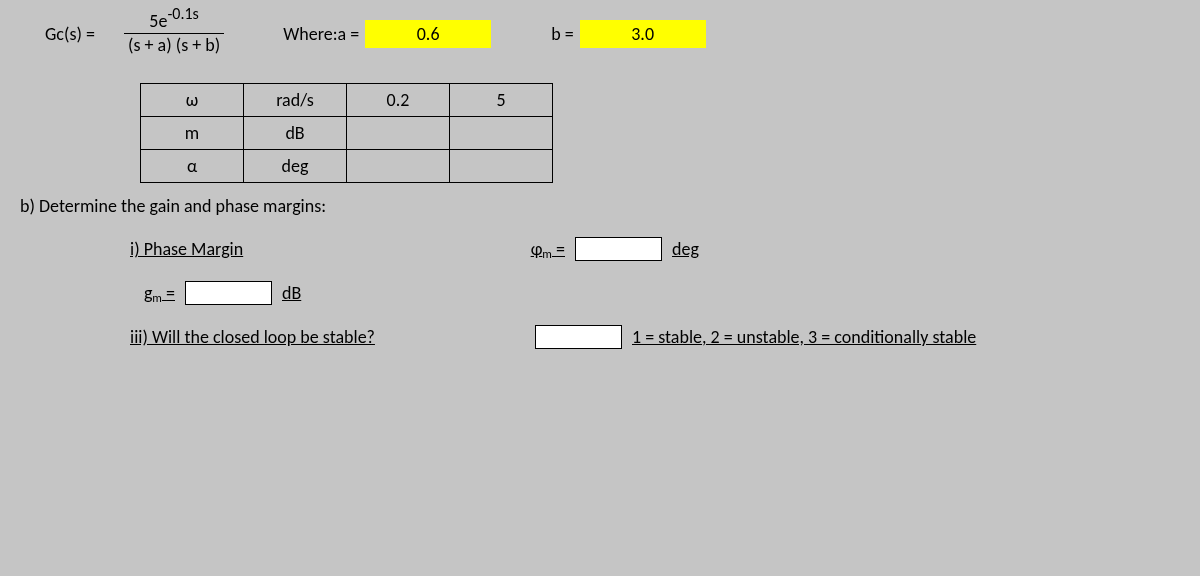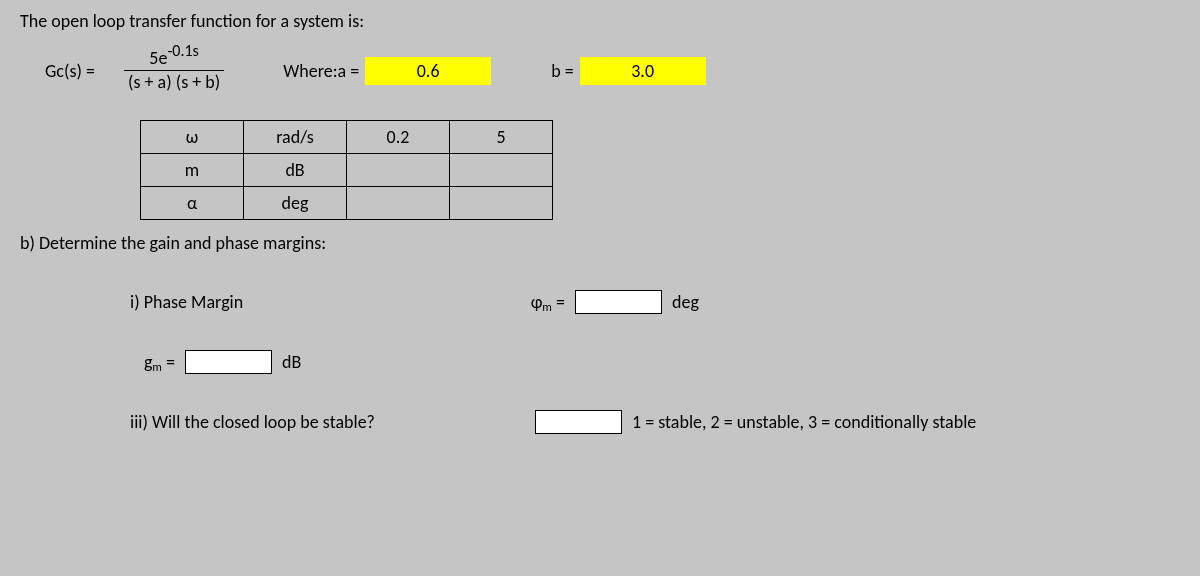--- a/index.html
+++ b/index.html
@@ -59,39 +59,39 @@
     border: 1px solid #000;
     width: 100px;
     height: 30px;
     text-align: center;
     vertical-align: middle;
   }
   .margin-row {
     display: flex;
     align-items: center;
     margin-left: 110px;
-    margin-top: 36px;
+    margin-top: 20px;
     gap: 10px;
+    text-decoration: underline;
   }
   .margin-row .label { width: 380px; }
   .margin-row .sym { width: 45px; text-align:right; }
   .box {
     border: 1px solid #000;
     background: #fff;
     width: 85px;
     height: 22px;
     display: inline-block;
   }
   .subm { font-size: 12px; position: relative; top: 3px; }
 </style>
 </head>
 <body>
 
 <div class="container">
-  <div class="intro">The open loop transfer function for a system is:</div>
 
   <div class="eq-row">
     <div class="gcs">
       <span>Gc(s) =</span>
       <span class="frac">
         <span class="num">
           <span>5e</span><span class="sup">-0.1s</span>
         </span>
         <span class="den">(s + a) (s + b)</span>
       </span>

